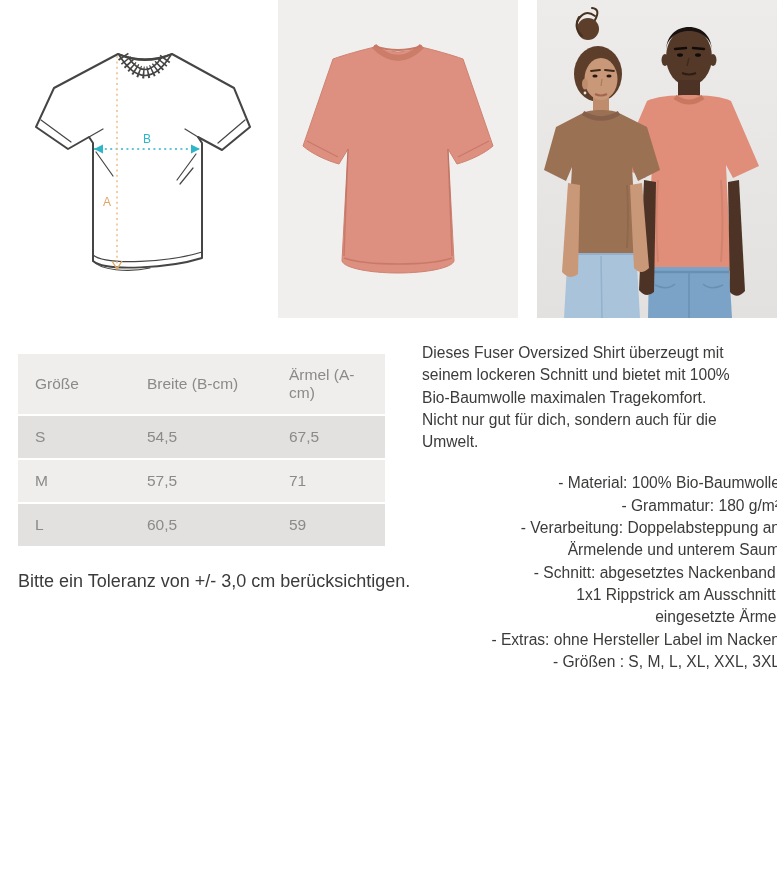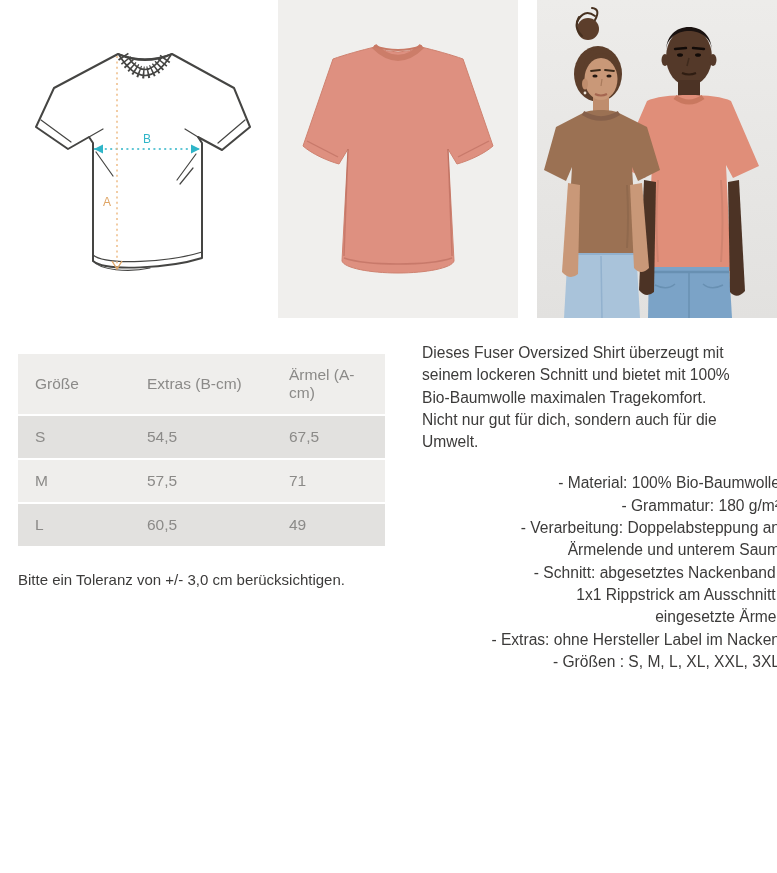--- a/index.html
+++ b/index.html
@@ -21,21 +21,21 @@
   .size-table tr { border-bottom:2px solid #fff; }
   .size-table th, .size-table td {
     height:27px; padding:12px; font-weight:400; text-align:left; vertical-align:middle;
   }
   .size-table th:first-child, .size-table td:first-child { padding-left:17px; }
   .shade-light { background:#efeeec; }
   .shade-dark  { background:#e2e1df; }
 
   .tolerance {
     position:absolute; left:18px; top:571px; margin:0;
-    font-size:15px; color:#3c3b3a;
+    font-size:18px; color:#3c3b3a;
   }
 
   .desc {
     position:absolute; left:422px; top:342px; width:358px;
     font-size:15.6px; line-height:22.3px; color:#3c3b3a;
   }
   .desc p { margin:0 0 15px; white-space:pre-line; }
   .desc p.specs { margin:19px 0 0; white-space:pre-wrap;text-align:right; }
 
   .measure-label { font:12px "Liberation Sans","DejaVu Sans",sans-serif; }
@@ -170,39 +170,39 @@
 
   <table class="size-table">
     <colgroup>
         <col style="width:117px">
         <col style="width:142px">
         <col style="width:108px">
       </colgroup>
     <thead>
       <tr class="shade-light">
         <th>Größe</th>
-        <th>Extras (B-cm)</th>
+        <th>Breite (B-cm)</th>
         <th>Ärmel (A-cm)</th>
       </tr>
     </thead>
     <tbody>
       <tr class="shade-dark">
         <td>S</td>
         <td>54,5</td>
         <td>67,5</td>
       </tr>
       <tr class="shade-light">
         <td>M</td>
         <td>57,5</td>
         <td>71</td>
       </tr>
       <tr class="shade-dark">
         <td>L</td>
         <td>60,5</td>
-        <td>49</td>
+        <td>59</td>
       </tr>
     </tbody>
   </table>
 
   <p class="tolerance">Bitte ein Toleranz von +/- 3,0 cm berücksichtigen.</p>
 
   <div class="desc">
     <p>Dieses Fuser Oversized Shirt überzeugt mit
 seinem lockeren Schnitt und bietet mit 100%
 Bio-Baumwolle maximalen Tragekomfort.

